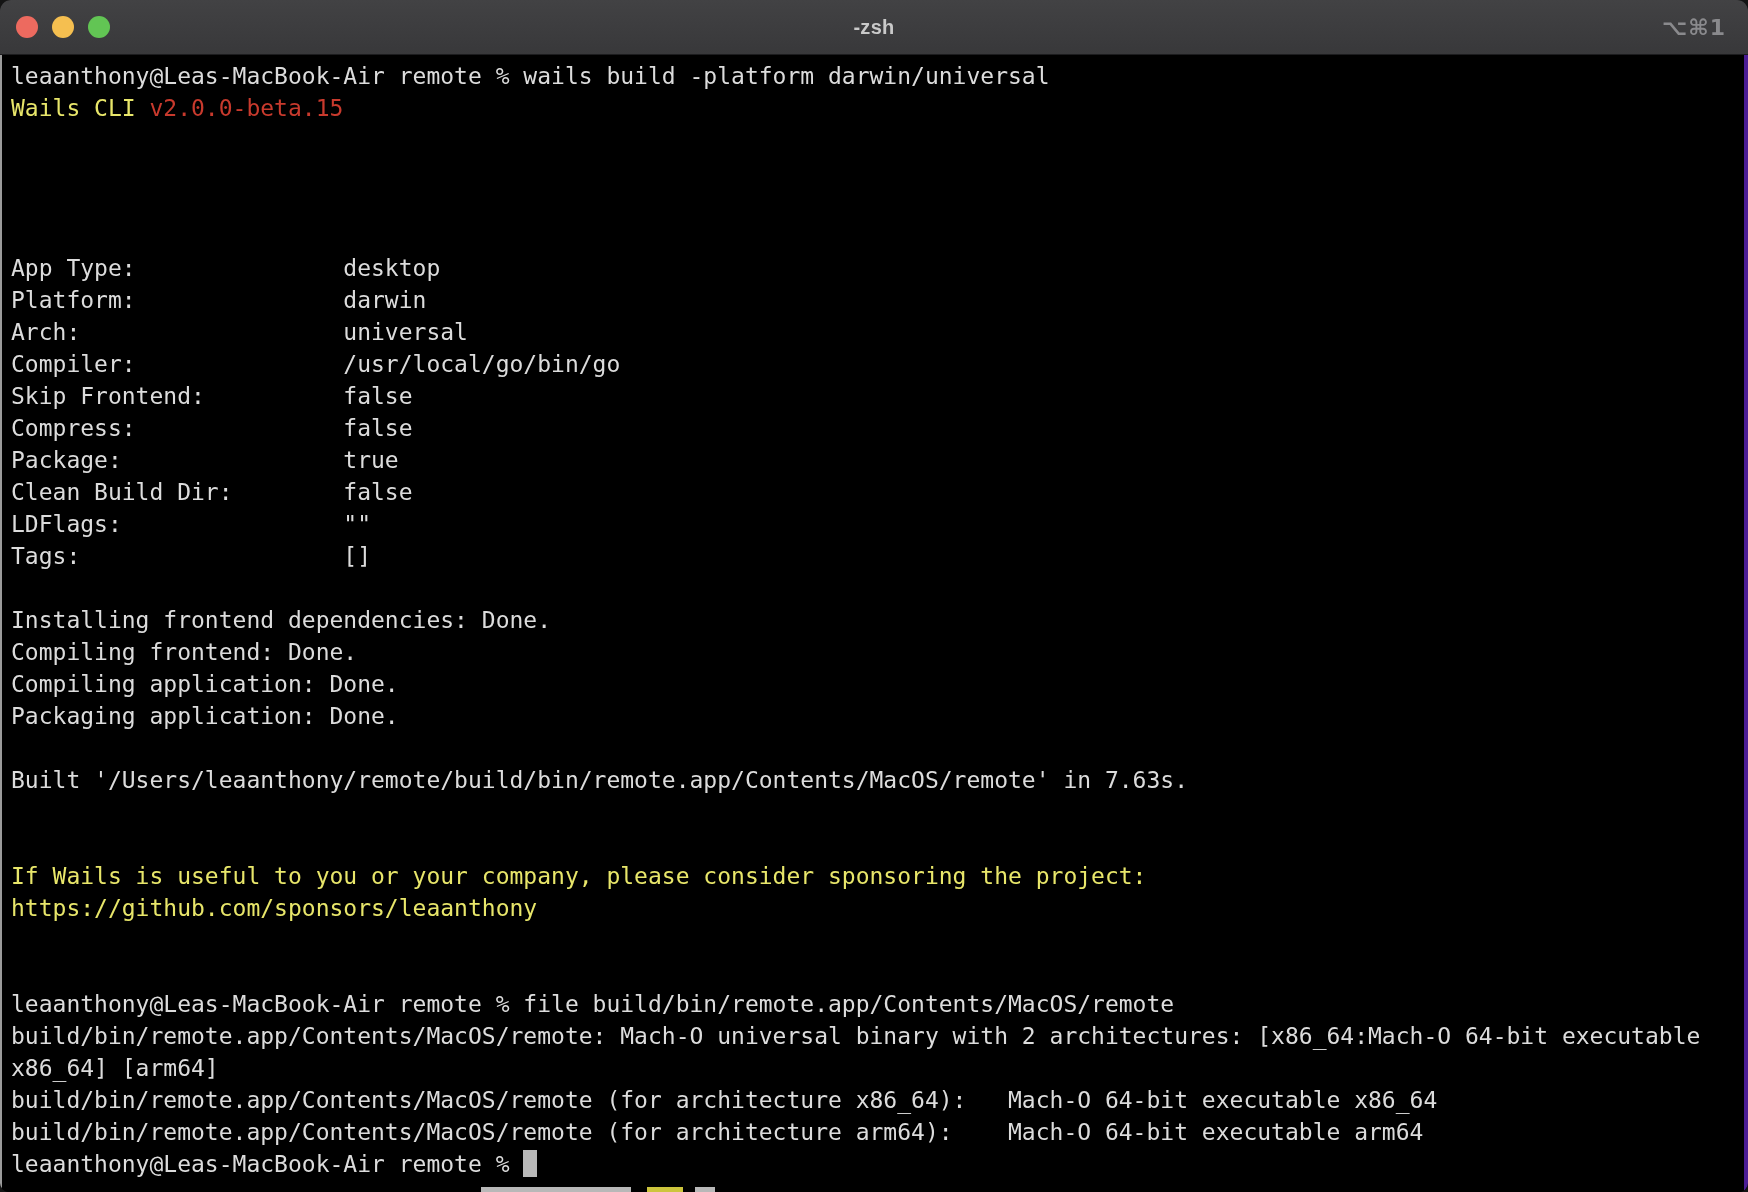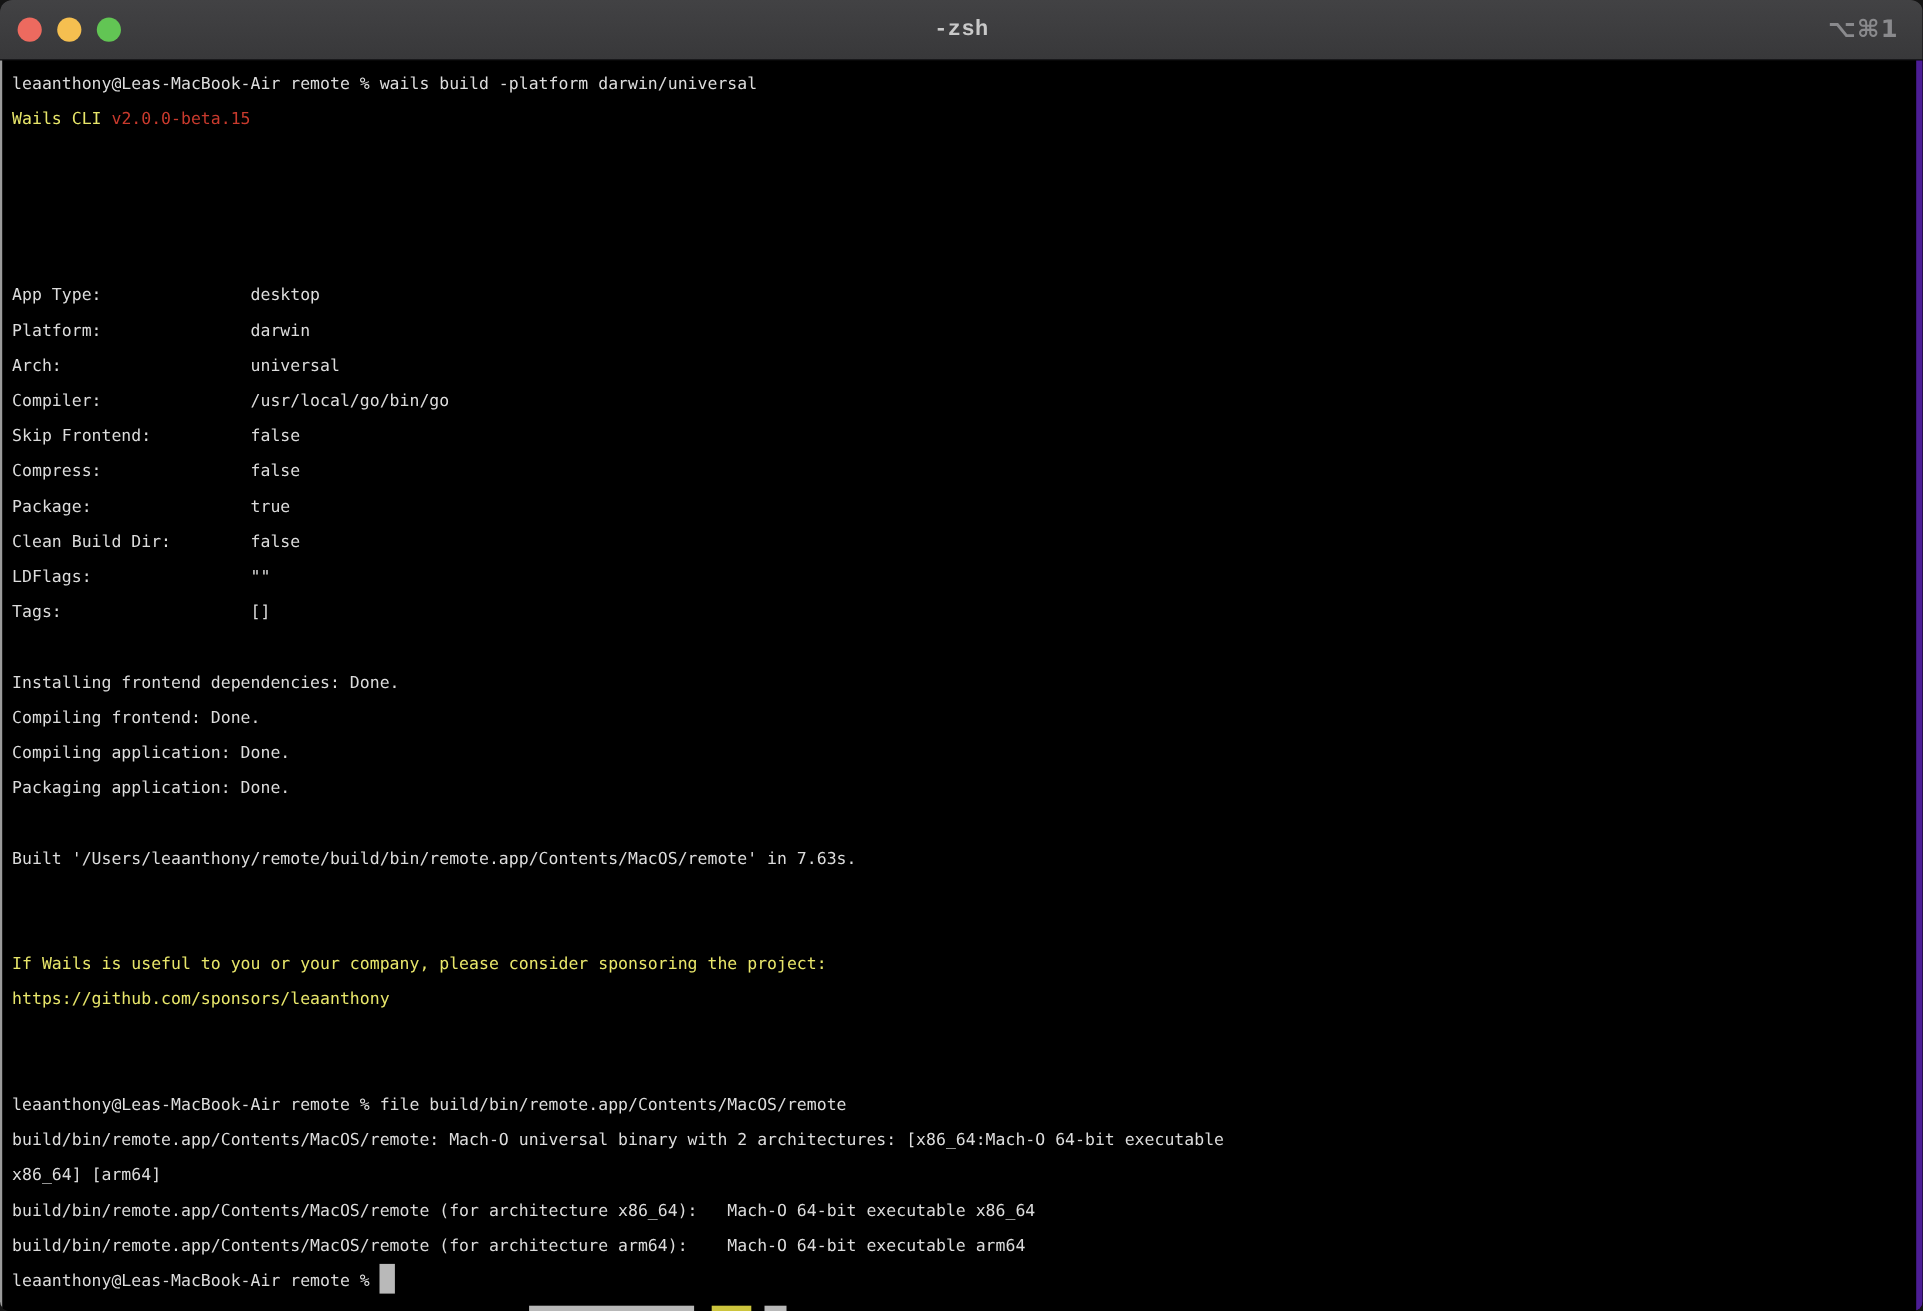--- a/index.html
+++ b/index.html
@@ -10,33 +10,33 @@
   }
   .titlebar{
     height:54px;position:relative;
     background:linear-gradient(#424244,#38383a);
     border-bottom:1px solid #1c1c1e;
     display:flex;align-items:center;justify-content:center;
   }
   .traffic{position:absolute;left:16px;top:0;height:100%;display:flex;align-items:center;gap:14px;}
   .dot{width:22px;height:22px;border-radius:50%;display:inline-block;}
   .win-title{
-    font-family:Liberation Mono, monospace;font-weight:bold;font-size:20px;
+    font-family:Liberation Sans, sans-serif;font-weight:bold;font-size:20px;
     color:#c9c9c9;letter-spacing:.3px;
   }
   .badge{
     position:absolute;right:22px;top:50%;transform:translateY(-50%);
     font-family:"DejaVu Sans",sans-serif;font-weight:bold;font-size:22px;
     color:#8a8a8d;letter-spacing:1px;
   }
   .screen{
     position:absolute;top:55px;left:0;right:0;bottom:0;background:#000;
-    border-left:2px solid #9b9b9b;border-right:6px solid #4c1d95;
+    border-left:2px solid #9b9b9b;border-right:4px solid #4c1d95;
     padding:5px 0 1px 9px;
-    font-size:15px;line-height:32px;white-space:pre;overflow:hidden;
+    font-size:23px;line-height:32px;white-space:pre;overflow:hidden;
     cursor:text;
   }
   .t-line{height:32px;position:relative;}
   .t-line span{white-space:pre;}
   .cursor{
     display:inline-block;width:14px;height:27px;
     vertical-align:middle;transform:translateY(-2px);
   }
   .clip-block{position:absolute;top:7px;height:22px;display:block;}
 </style>

